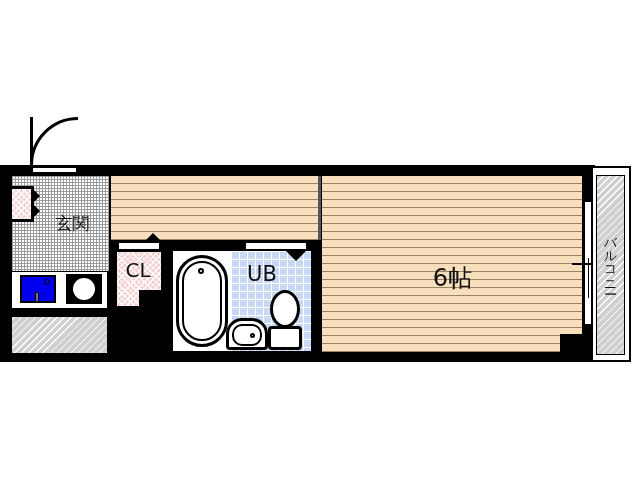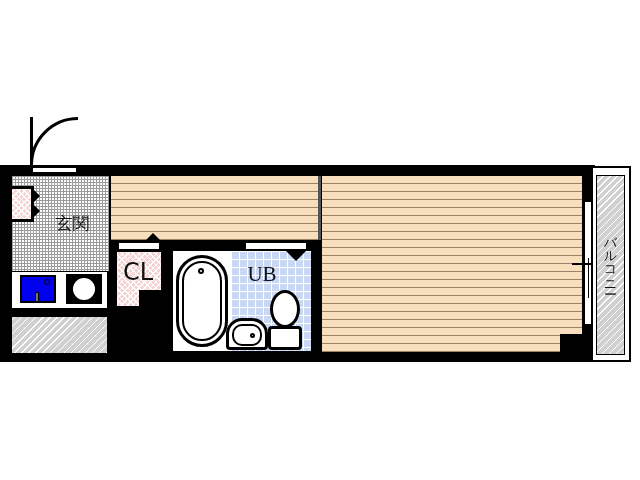--- a/index.html
+++ b/index.html
@@ -66,40 +66,41 @@
 
   <div class="abs gray-hatch" style="left:12px;top:317px;width:95px;height:36px;"></div>
 
   <div class="abs floor-wood" style="left:111px;top:176px;width:207px;height:64px;"></div>
   <div class="abs" style="left:318px;top:176px;width:3px;height:64px;background:#555;"></div>
 
   <div class="abs pink-cross" style="left:117px;top:252px;width:44px;height:54px;"></div>
   <div class="abs wall" style="left:139px;top:290px;width:22px;height:18px;"></div>
   <div class="abs" style="left:119px;top:243px;width:40px;height:6px;background:#fff;"></div>
   <div class="abs" style="left:146px;top:233px;width:0;height:0;border-left:7px solid transparent;border-right:7px solid transparent;border-bottom:7px solid #000;"></div>
-  <div class="abs label" style="left:118px;top:258px;width:40px;font-size:24px;">CL</div>
+  <div class="abs label" style="left:118px;top:258px;width:40px;font-size:20px;">CL</div>
 
   <div class="abs" style="left:173px;top:251px;width:58px;height:100px;background:#fff;"></div>
   <div class="abs" style="left:176px;top:255px;width:52px;height:92px;border:3px solid #000;border-radius:26px;background:#fff;"></div>
   <div class="abs" style="left:182px;top:261px;width:40px;height:80px;border:2px solid #000;border-radius:20px;"></div>
   <div class="abs" style="left:198px;top:268px;width:6px;height:6px;border:2px solid #000;border-radius:50%;"></div>
 
   <div class="abs floor-tile-blue" style="left:231px;top:251px;width:80px;height:100px;"></div>
   <div class="abs" style="left:246px;top:243px;width:60px;height:6px;background:#fff;"></div>
   <div class="abs" style="left:286px;top:251px;width:0;height:0;border-left:10px solid transparent;border-right:10px solid transparent;border-top:10px solid #000;"></div>
-  <div class="abs label" style="left:237px;top:262px;width:50px;font-size:21px;font-family:Liberation Serif, serif;">UB</div>
+  <div class="abs label" style="left:237px;top:262px;width:50px;font-size:21px;">UB</div>
 
   <div class="abs" style="left:270px;top:290px;width:30px;height:38px;border:3px solid #000;border-radius:50%;background:#fff;"></div>
   <div class="abs" style="left:268px;top:326px;width:34px;height:24px;border:3px solid #000;border-radius:4px;background:#fff;"></div>
   <div class="abs" style="left:226px;top:318px;width:42px;height:32px;border:3px solid #000;border-radius:16px 16px 4px 4px;background:#fff;"></div>
   <div class="abs" style="left:232px;top:324px;width:30px;height:22px;border:2px solid #000;border-radius:10px;"></div>
   <div class="abs" style="left:250px;top:333px;width:5px;height:5px;border:2px solid #000;border-radius:50%;"></div>
 
   <div class="abs floor-wood" style="left:322px;top:176px;width:260px;height:176px;"></div>
   <div class="abs wall" style="left:560px;top:334px;width:24px;height:20px;"></div>
+  <div class="abs label" style="left:400px;top:262px;width:105px;font-size:24px;">6帖</div>
 
   <div class="abs" style="left:583px;top:200px;width:10px;height:126px;background:#fff;border:2px solid #000;"></div>
   <div class="abs" style="left:588px;top:258px;width:1px;height:40px;background:#000;"></div>
   <div class="abs" style="left:572px;top:263px;width:32px;height:2px;background:#000;"></div>
 
   <div class="abs" style="left:593px;top:166px;width:38px;height:196px;background:#fff;border:2px solid #000;border-left:none;"></div>
   <div class="abs gray-hatch" style="left:596px;top:175px;width:29px;height:180px;border:1px solid #000;"></div>
   <div class="abs label" style="left:601px;top:228px;width:18px;font-size:13px;writing-mode:vertical-rl;text-orientation:upright;line-height:18px;">バルコニー</div>
 
 </div>

